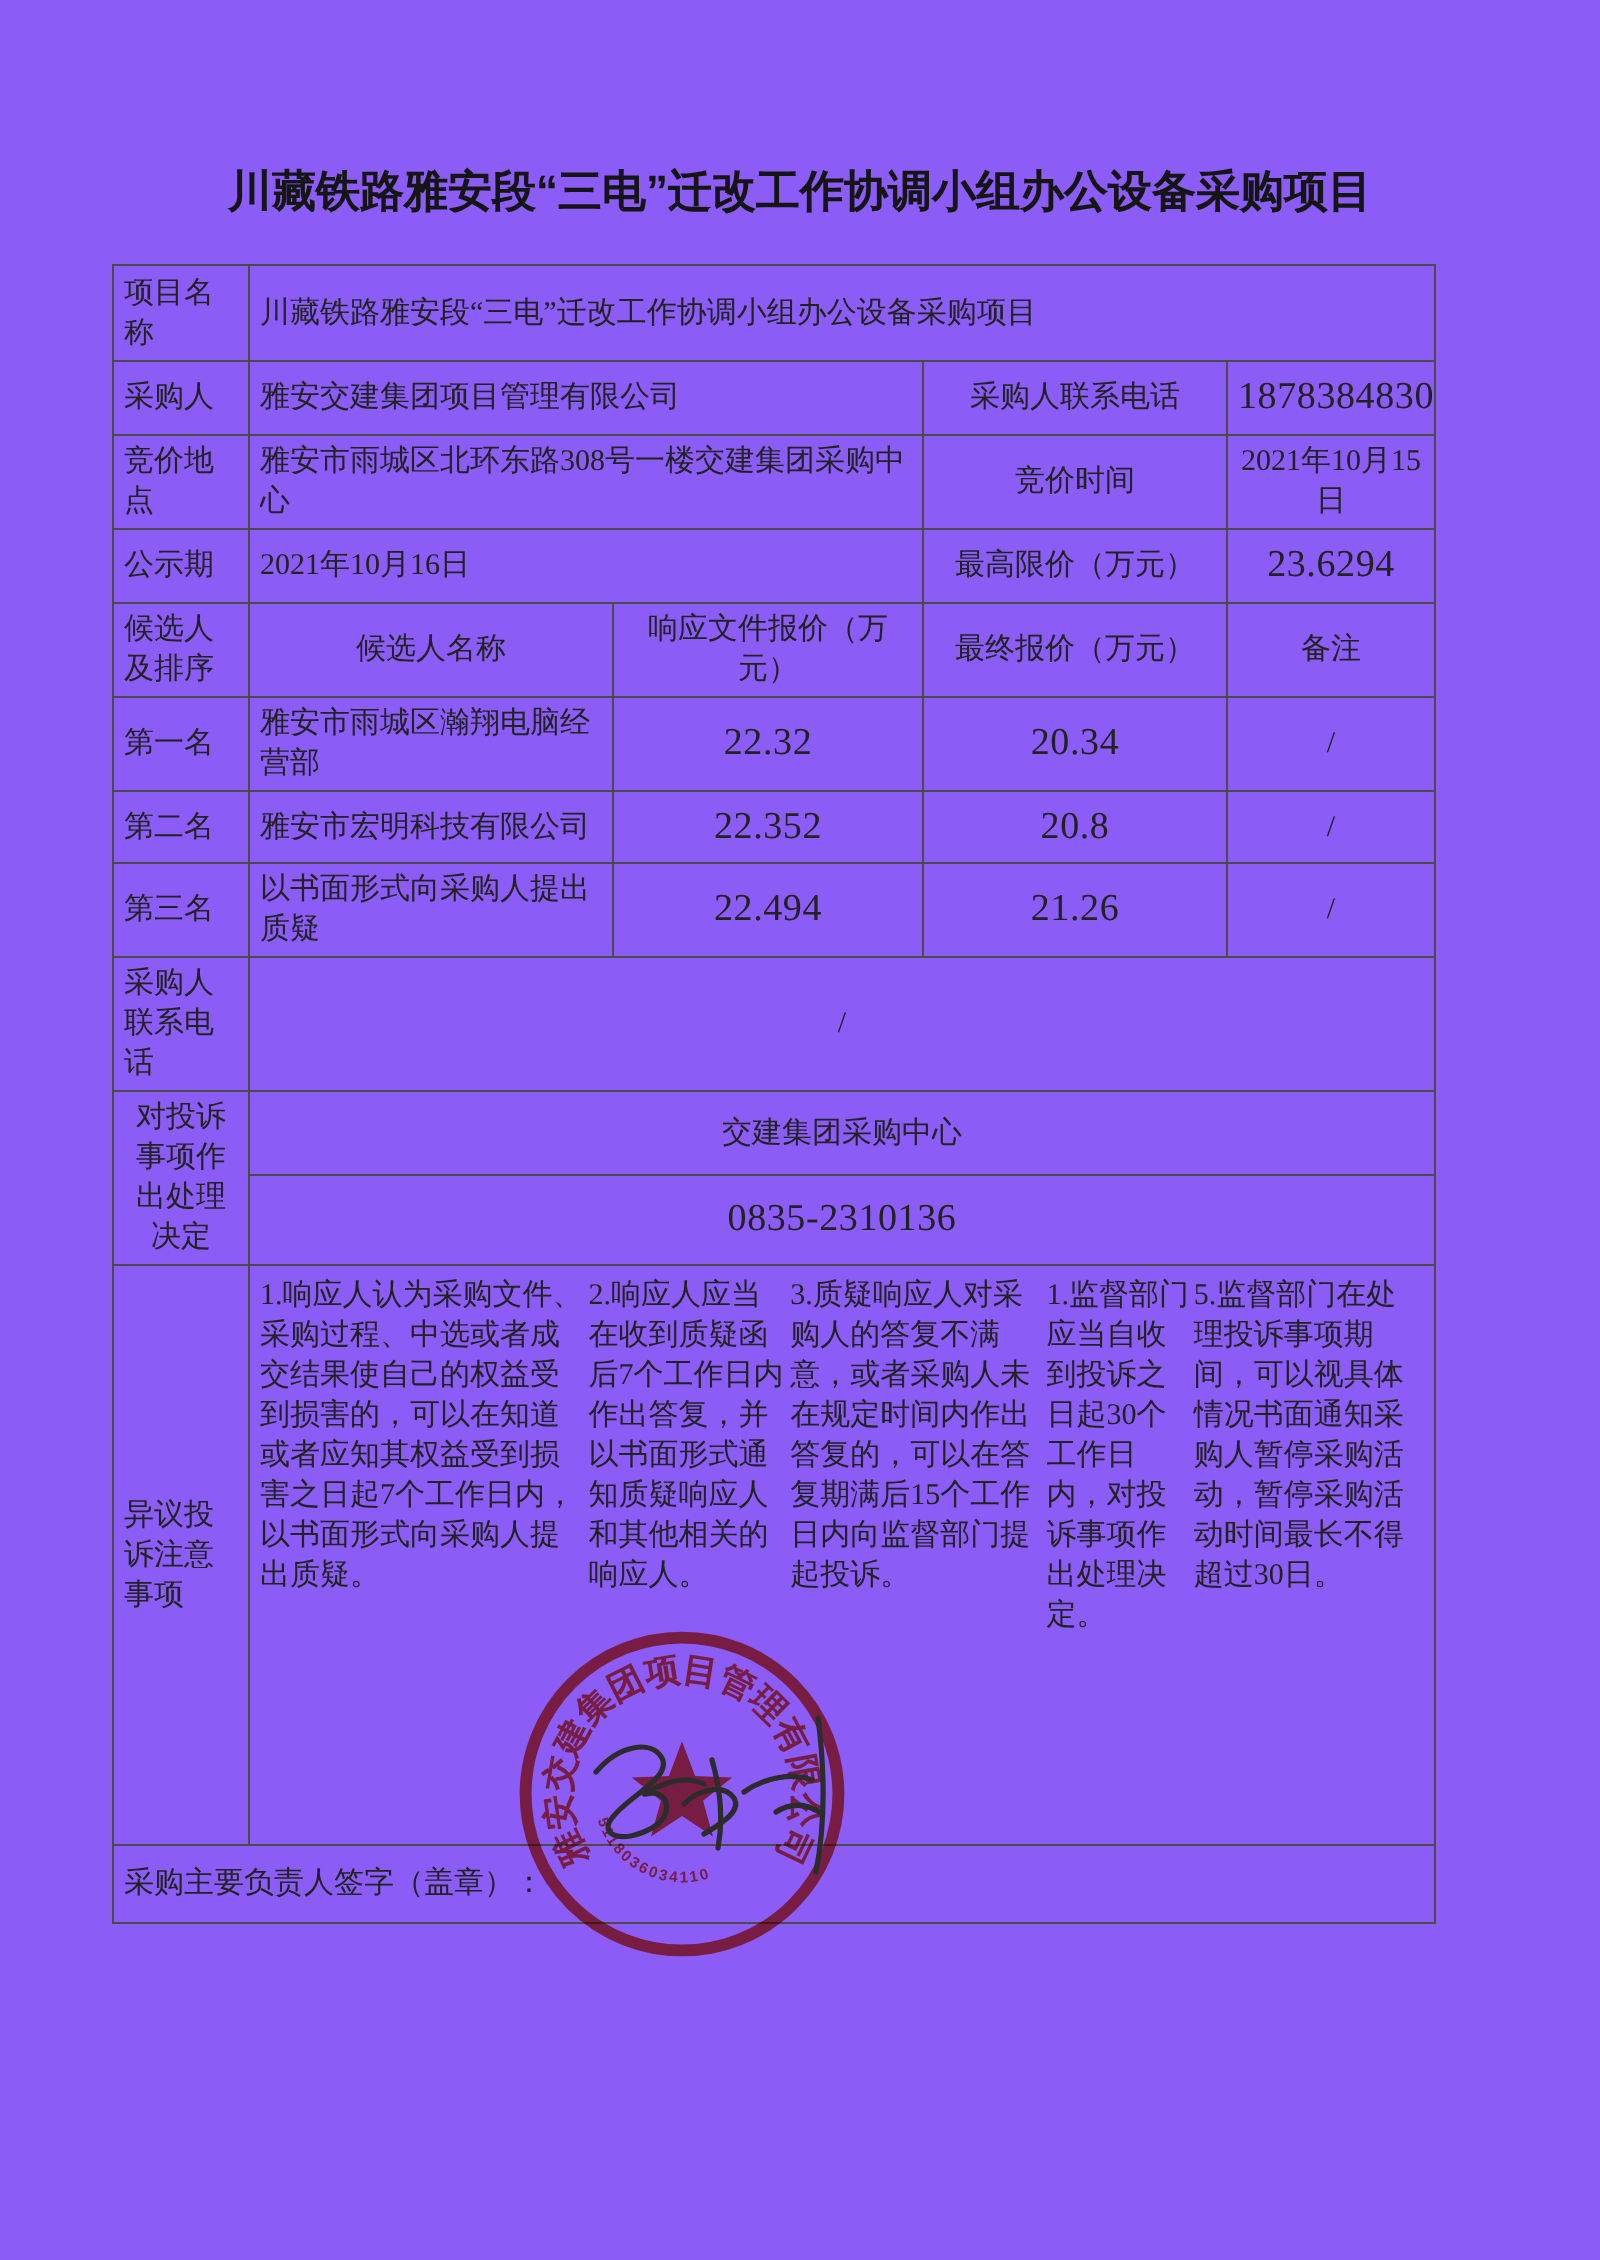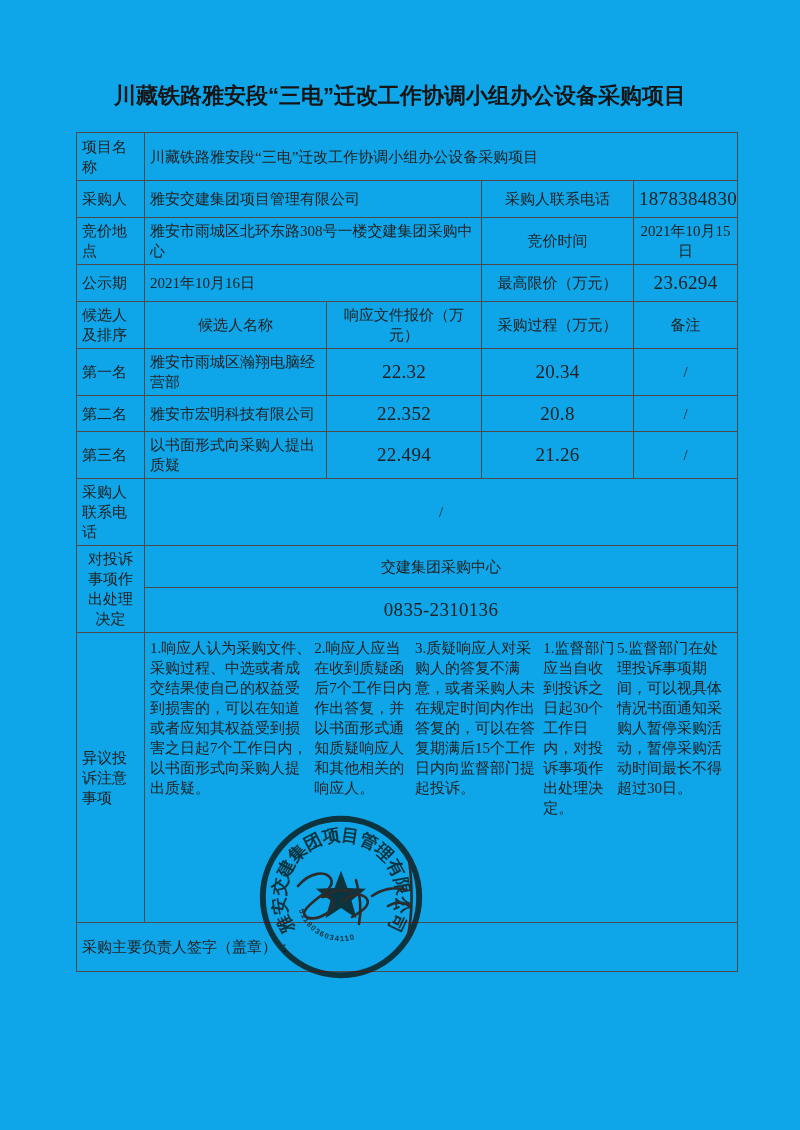--- a/index.html
+++ b/index.html
@@ -1,28 +1,28 @@
 <!DOCTYPE html>
 <html><head>
 <meta charset="utf-8">
 <style>
   html,body{margin:0;padding:0;}
   body{
     width:800px;height:1130px;position:relative;background:#ffffff;
     font-family:"Liberation Serif","DejaVu Serif",serif;color:#1f1f1f;
     overflow:hidden;
   }
-  .page{position:absolute;inset:0;background:#0ea5e9;}
+  .page{position:absolute;inset:0;background:#8b5cf6;}
   .title{
     position:absolute;top:82px;left:0;width:800px;text-align:center;
     font-family:"Liberation Sans","DejaVu Sans",sans-serif;
     font-weight:bold;font-size:22px;line-height:27px;color:#151515;
   }
   table.doc{
-    position:absolute;left:76px;top:132px;width:661px;
+    position:absolute;left:56px;top:132px;width:661px;
     border-collapse:collapse;table-layout:fixed;
     font-size:15px;color:#222;
   }
   table.doc td{
     border:1px solid #4b4b4b;padding:3px 5px;vertical-align:middle;
     line-height:20px;overflow:hidden;
   }
   td.lc{text-align:left;padding-left:4px;padding-right:2px;}
   td.c{text-align:center;}
   td.l{text-align:left;}
@@ -82,21 +82,21 @@
       <td class="lc">公示期</td>
       <td class="l" colspan="2">2021年10月16日</td>
       <td class="c">最高限价（万元）</td>
       <td class="c num">23.6294</td>
     </tr>
 
     <tr style="height:42px">
       <td class="lc">候选人及排序</td>
       <td class="c">候选人名称</td>
       <td class="c">响应文件报价（万元）</td>
-      <td class="c">采购过程（万元）</td>
+      <td class="c">最终报价（万元）</td>
       <td class="c">备注</td>
     </tr>
 
     <tr style="height:42px">
       <td class="lc">第一名</td>
       <td class="l">雅安市雨城区瀚翔电脑经营部</td>
       <td class="c num">22.32</td>
       <td class="c num">20.34</td>
       <td class="c">/</td>
     </tr>
@@ -136,21 +136,21 @@
         <div class="obj-items">
           <div>1.响应人认为采购文件、采购过程、中选或者成交结果使自己的权益受到损害的，可以在知道或者应知其权益受到损害之日起7个工作日内，以书面形式向采购人提出质疑。</div>
           <div>2.响应人应当在收到质疑函后7个工作日内作出答复，并以书面形式通知质疑响应人和其他相关的响应人。</div>
           <div>3.质疑响应人对采购人的答复不满意，或者采购人未在规定时间内作出答复的，可以在答复期满后15个工作日内向监督部门提起投诉。</div>
           <div>1.监督部门应当自收到投诉之日起30个工作日内，对投诉事项作出处理决定。</div>
           <div>5.监督部门在处理投诉事项期间，可以视具体情况书面通知采购人暂停采购活动，暂停采购活动时间最长不得超过30日。</div>
         </div>
       </td>
     </tr>
 
-    <tr style="height:49px">
+    <tr style="height:39px">
       <td class="l sign-cell" colspan="5">采购主要负责人签字（盖章）：</td>
     </tr>
   </tbody>
     </table>
 
   <svg class="stamp" viewBox="0 0 200 200">
     <circle cx="100" cy="100" r="92" fill="none" stroke="#d5382b" stroke-width="7"></circle>
     <path id="sealArc" d="M 45.9 137.8 A 66 66 0 1 1 154.1 137.8" fill="none"></path>
     <text font-family="Liberation Sans, DejaVu Sans, sans-serif" font-size="20.5" font-weight="bold" fill="#d5382b">
       <textPath href="#sealArc" startOffset="0">雅安交建集团项目管理有限公司</textPath>

